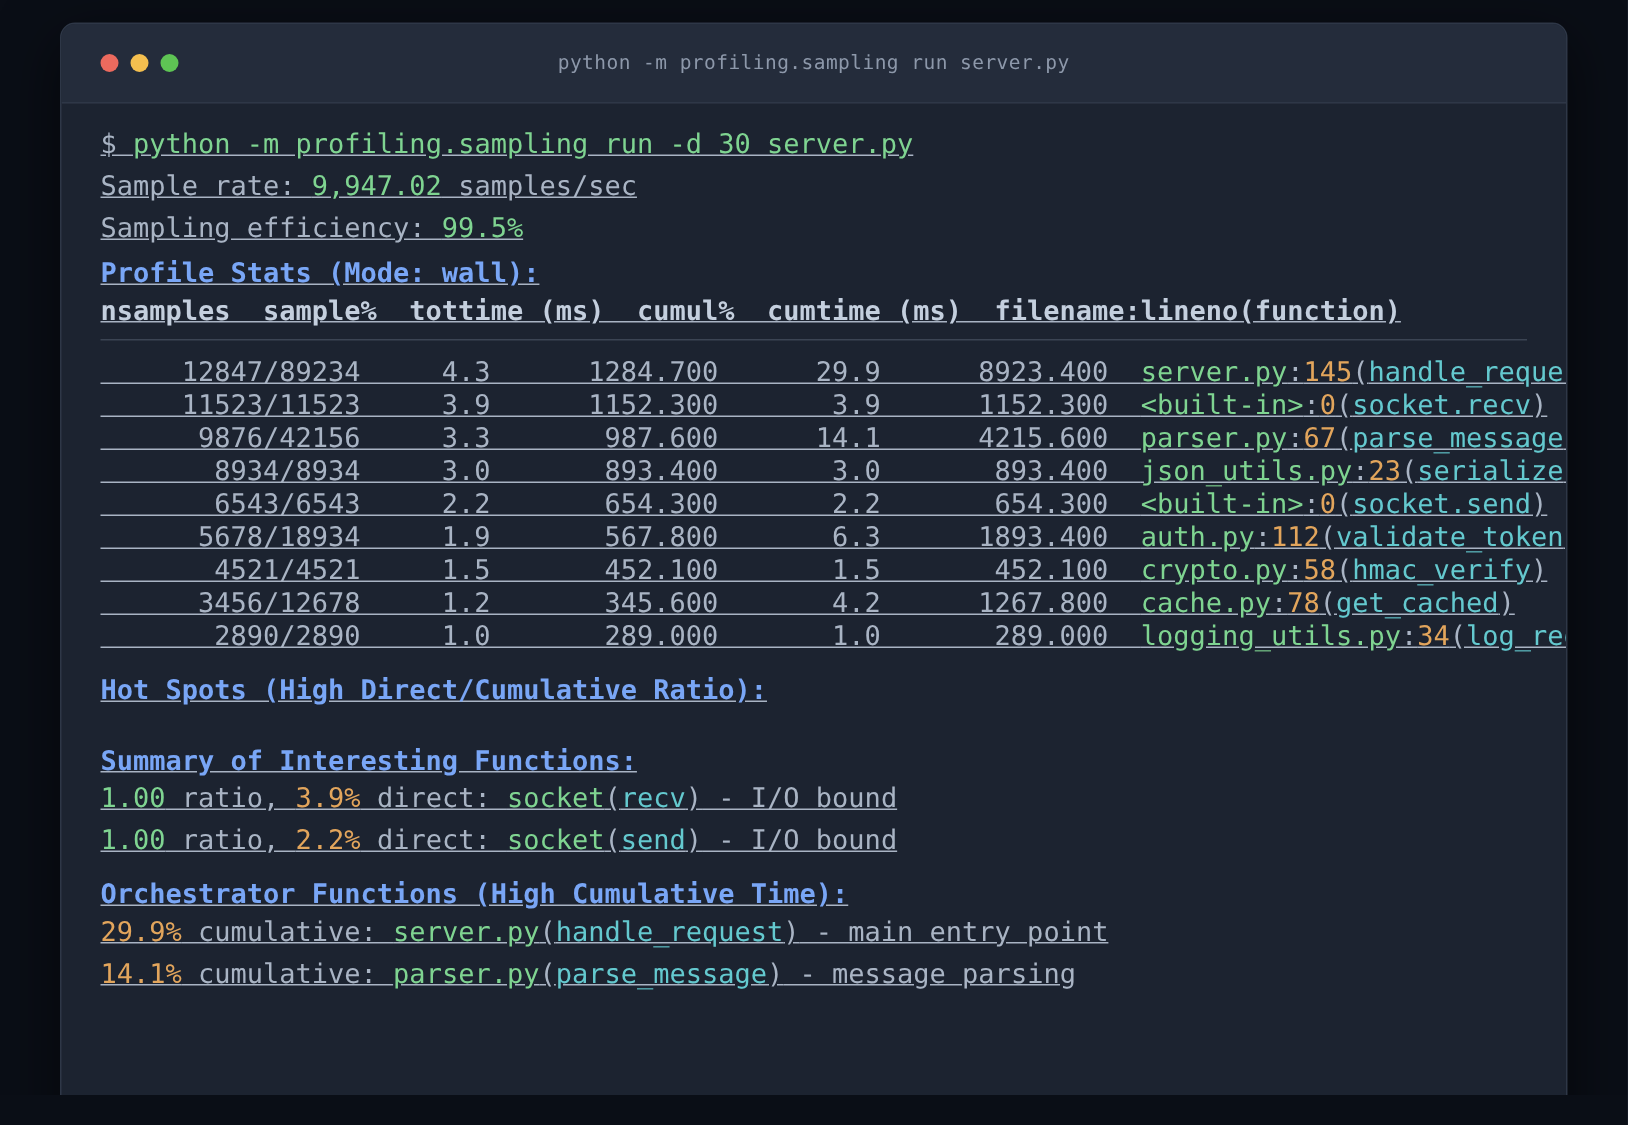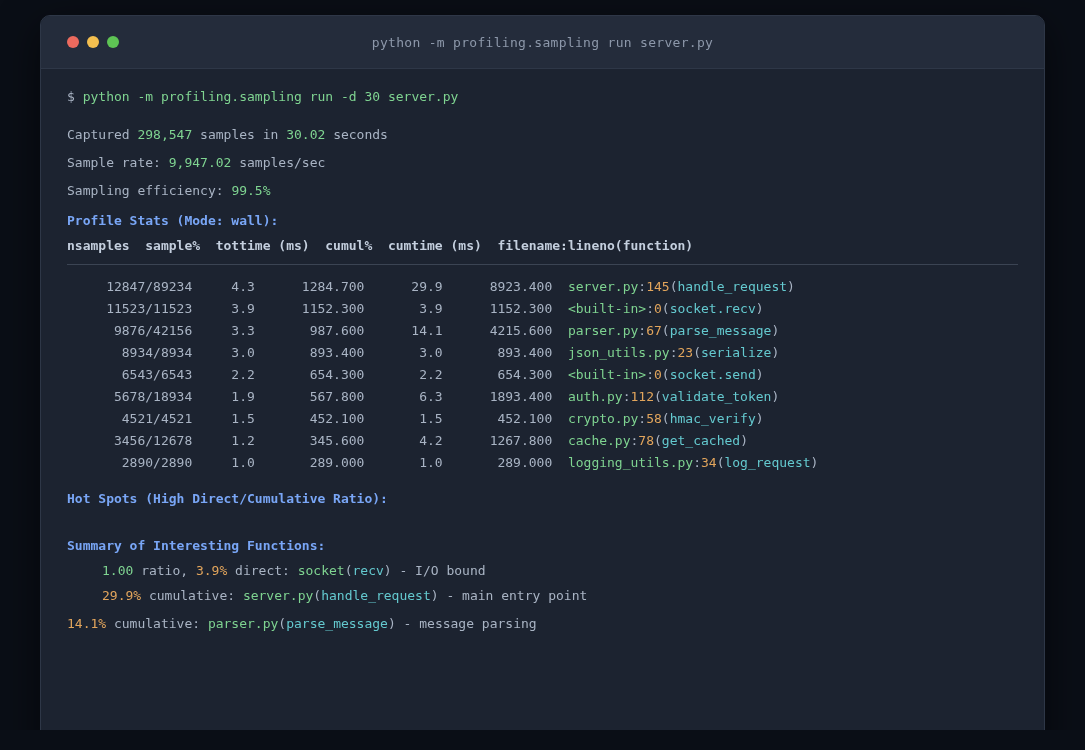--- a/index.html
+++ b/index.html
@@ -25,32 +25,32 @@
     display:flex;align-items:center;padding:0 26px;
   }
   .lights{display:flex;gap:8px;width:80px;flex:0 0 auto;}
   .light{width:12px;height:12px;border-radius:50%;display:inline-block;}
   .light.red{background:var(--light-red);}
   .light.yellow{background:var(--light-yellow);}
   .light.green{background:var(--light-green);}
   .title{flex:1;text-align:center;font-size:13px;color:var(--muted);letter-spacing:.3px;}
   .titlebar .spacer{width:80px;flex:0 0 auto;}
   .t-body{padding:17px 26px;}
-  .line{white-space:pre;line-height:22px;font-size:13px;color:var(--fg);}
+  .line{white-space:pre;line-height:22px;font-size:18px;color:var(--fg);text-decoration:underline;}
   .t-command{}
   .t-info-first{margin-top:16px;}
   .t-info{margin-top:6px;}
   .t-heading{margin-top:8px;font-weight:700;}
   .t-colheader{margin-top:3px;font-weight:700;}
   .t-colheader .c-fg{color:var(--fg-bright);}
   .divider{height:1px;background:var(--divider);margin:7px 0 11px;}
   .t-row{}
   .t-section{margin-top:25px;font-weight:700;}
   .t-subheading{margin-top:14px;font-weight:700;}
-  .t-stat-first{margin-top:3px;margin-left:35px;}
+  .t-stat-first{margin-top:3px;}
   .t-stat{margin-top:6px;}
   .c-fg{color:var(--fg);}
   .c-green{color:var(--green);}
   .c-blue{color:var(--blue);}
   .c-orange{color:var(--orange);}
   .c-cyan{color:var(--cyan);}
 </style>
 </head>
 <body>
 
@@ -61,36 +61,37 @@
         <span class="light red"></span>
         <span class="light yellow"></span>
         <span class="light green"></span>
       </div>
       <div class="title">python -m profiling.sampling run server.py</div>
       <div class="spacer"></div>
     </div>
     <div class="t-body">
       <div id="output">
           <div class="line t-command"><span class="c-fg">$ </span><span class="c-green">python -m profiling.sampling run -d 30 server.py</span></div>
-          <div class="line t-info-first"><span class="c-fg">Captured </span><span class="c-green">298,547</span><span class="c-fg"> samples in </span><span class="c-green">30.02</span><span class="c-fg"> seconds</span></div>
           <div class="line t-info"><span class="c-fg">Sample rate: </span><span class="c-green">9,947.02</span><span class="c-fg"> samples/sec</span></div>
           <div class="line t-info"><span class="c-fg">Sampling efficiency: </span><span class="c-green">99.5%</span></div>
           <div class="line t-heading"><span class="c-blue">Profile Stats (Mode: wall):</span></div>
           <div class="line t-colheader"><span class="c-fg">nsamples  sample%  tottime (ms)  cumul%  cumtime (ms)  filename:lineno(function)</span></div>
           <div class="divider"></div>
           <div class="line t-row"><span class="c-fg">     12847/89234     4.3      1284.700      29.9      8923.400  </span><span class="c-green">server.py</span><span class="c-fg">:</span><span class="c-orange">145</span><span class="c-fg">(</span><span class="c-cyan">handle_request</span><span class="c-fg">)</span></div>
           <div class="line t-row"><span class="c-fg">     11523/11523     3.9      1152.300       3.9      1152.300  </span><span class="c-green">&lt;built-in&gt;</span><span class="c-fg">:</span><span class="c-orange">0</span><span class="c-fg">(</span><span class="c-cyan">socket.recv</span><span class="c-fg">)</span></div>
           <div class="line t-row"><span class="c-fg">      9876/42156     3.3       987.600      14.1      4215.600  </span><span class="c-green">parser.py</span><span class="c-fg">:</span><span class="c-orange">67</span><span class="c-fg">(</span><span class="c-cyan">parse_message</span><span class="c-fg">)</span></div>
           <div class="line t-row"><span class="c-fg">       8934/8934     3.0       893.400       3.0       893.400  </span><span class="c-green">json_utils.py</span><span class="c-fg">:</span><span class="c-orange">23</span><span class="c-fg">(</span><span class="c-cyan">serialize</span><span class="c-fg">)</span></div>
           <div class="line t-row"><span class="c-fg">       6543/6543     2.2       654.300       2.2       654.300  </span><span class="c-green">&lt;built-in&gt;</span><span class="c-fg">:</span><span class="c-orange">0</span><span class="c-fg">(</span><span class="c-cyan">socket.send</span><span class="c-fg">)</span></div>
           <div class="line t-row"><span class="c-fg">      5678/18934     1.9       567.800       6.3      1893.400  </span><span class="c-green">auth.py</span><span class="c-fg">:</span><span class="c-orange">112</span><span class="c-fg">(</span><span class="c-cyan">validate_token</span><span class="c-fg">)</span></div>
           <div class="line t-row"><span class="c-fg">       4521/4521     1.5       452.100       1.5       452.100  </span><span class="c-green">crypto.py</span><span class="c-fg">:</span><span class="c-orange">58</span><span class="c-fg">(</span><span class="c-cyan">hmac_verify</span><span class="c-fg">)</span></div>
           <div class="line t-row"><span class="c-fg">      3456/12678     1.2       345.600       4.2      1267.800  </span><span class="c-green">cache.py</span><span class="c-fg">:</span><span class="c-orange">78</span><span class="c-fg">(</span><span class="c-cyan">get_cached</span><span class="c-fg">)</span></div>
           <div class="line t-row"><span class="c-fg">       2890/2890     1.0       289.000       1.0       289.000  </span><span class="c-green">logging_utils.py</span><span class="c-fg">:</span><span class="c-orange">34</span><span class="c-fg">(</span><span class="c-cyan">log_request</span><span class="c-fg">)</span></div>
           <div class="line t-subheading"><span class="c-blue">Hot Spots (High Direct/Cumulative Ratio):</span></div>
           <div class="line t-section"><span class="c-blue">Summary of Interesting Functions:</span></div>
           <div class="line t-stat-first"><span class="c-green">1.00</span><span class="c-fg"> ratio, </span><span class="c-orange">3.9%</span><span class="c-fg"> direct: </span><span class="c-green">socket</span><span class="c-fg">(</span><span class="c-cyan">recv</span><span class="c-fg">)</span><span class="c-fg"> - I/O bound</span></div>
+          <div class="line t-stat"><span class="c-green">1.00</span><span class="c-fg"> ratio, </span><span class="c-orange">2.2%</span><span class="c-fg"> direct: </span><span class="c-green">socket</span><span class="c-fg">(</span><span class="c-cyan">send</span><span class="c-fg">)</span><span class="c-fg"> - I/O bound</span></div>
+          <div class="line t-subheading"><span class="c-blue">Orchestrator Functions (High Cumulative Time):</span></div>
           <div class="line t-stat-first"><span class="c-orange">29.9%</span><span class="c-fg"> cumulative: </span><span class="c-green">server.py</span><span class="c-fg">(</span><span class="c-cyan">handle_request</span><span class="c-fg">)</span><span class="c-fg"> - main entry point</span></div>
           <div class="line t-stat"><span class="c-orange">14.1%</span><span class="c-fg"> cumulative: </span><span class="c-green">parser.py</span><span class="c-fg">(</span><span class="c-cyan">parse_message</span><span class="c-fg">)</span><span class="c-fg"> - message parsing</span></div>
         </div>
     </div>
   </div>
 </div>
 
 </body></html>

